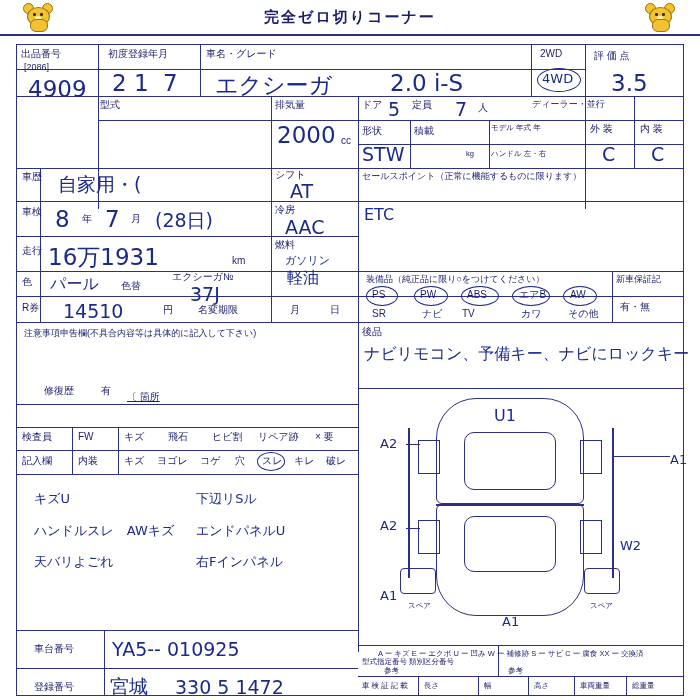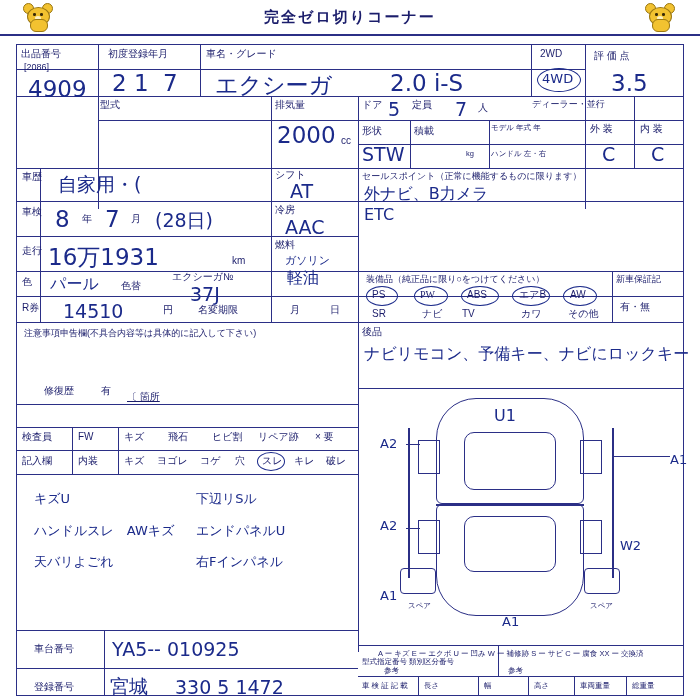--- a/index.html
+++ b/index.html
@@ -240,30 +240,29 @@
   <div class="hand h-lg" style="left:175px;top:676px;">330 5 1472</div>
 
   <div class="hline" style="left:358px;top:201px;width:326px;"></div>
   <div class="hline" style="left:358px;top:271px;width:326px;"></div>
   <div class="hline" style="left:358px;top:296px;width:326px;"></div>
   <div class="hline" style="left:358px;top:322px;width:326px;"></div>
   <div class="hline" style="left:358px;top:388px;width:326px;"></div>
   <div class="vline" style="left:612px;top:271px;height:51px;"></div>
 
   <div class="lbl small" style="left:362px;top:172px;">セールスポイント（正常に機能するものに限ります）</div>
-  <div class="hand h-md" style="left:364px;top:184px;">外ナビ、B力メラ</div>
   <div class="hand h-md" style="left:364px;top:205px;">ETC</div>
 
   <div class="lbl small" style="left:366px;top:275px;">装備品（純正品に限り○をつけてください）</div>
   <div class="lbl small" style="left:616px;top:275px;">新車保証記</div>
   <div class="lbl" style="left:620px;top:302px;">有・無</div>
 
   <div class="lbl" style="left:372px;top:290px;">PS</div>
   <div class="circ" style="left:366px;top:286px;width:30px;height:18px;"></div>
-  <div class="lbl" style="left:420px;top:290px;font-family:Liberation Serif, serif;">PW</div>
+  <div class="lbl" style="left:420px;top:290px;">PW</div>
   <div class="circ" style="left:414px;top:286px;width:32px;height:18px;"></div>
   <div class="lbl" style="left:467px;top:290px;">ABS</div>
   <div class="circ" style="left:461px;top:286px;width:36px;height:18px;"></div>
   <div class="lbl" style="left:519px;top:290px;">エアB</div>
   <div class="circ" style="left:512px;top:286px;width:36px;height:18px;"></div>
   <div class="lbl" style="left:570px;top:290px;">AW</div>
   <div class="circ" style="left:563px;top:286px;width:32px;height:18px;"></div>
 
   <div class="lbl" style="left:372px;top:309px;">SR</div>
   <div class="lbl" style="left:422px;top:309px;">ナビ</div>

